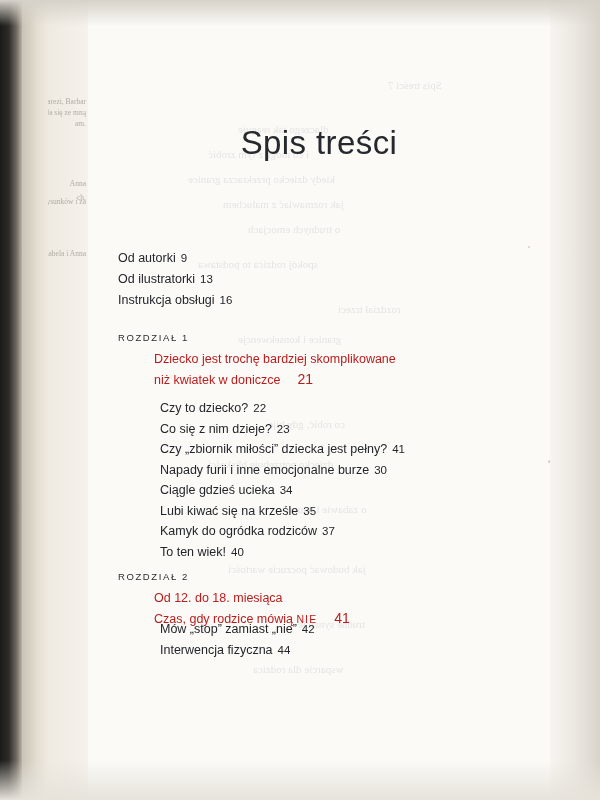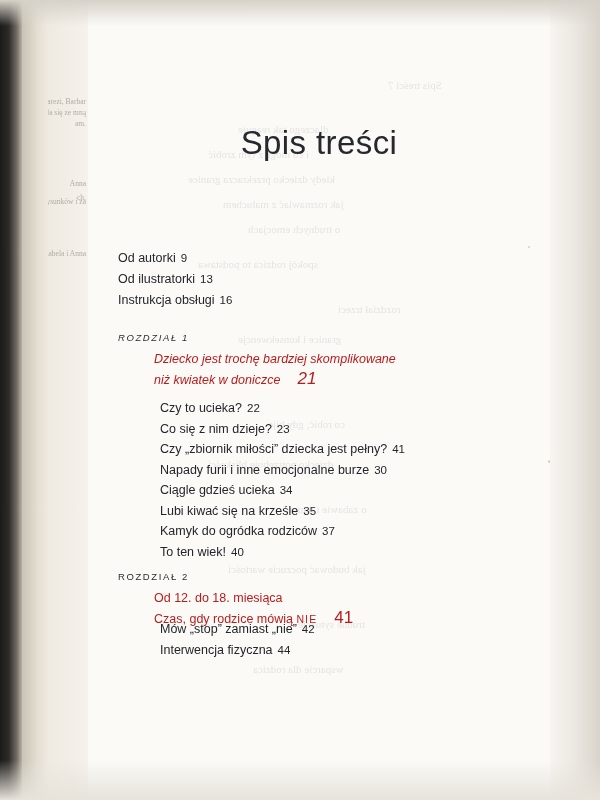--- a/index.html
+++ b/index.html
@@ -156,21 +156,21 @@
     font-size: 12.5px;
     color: #b91c1c;
     line-height: 20px;
     margin-left: 36px;
   }
   .chapter-title .smallcaps {
     font-size: 10.5px;
     letter-spacing: 1.1px;
   }
   .chapter-title .num {
-    font-size: 17px;
+    font-size: 14px;
     padding-left: 17px;
   }
 
   .sub-list {
     padding-left: 42px;
   }
   .sub-list .entry {
     line-height: 20.5px;
   }
 
@@ -226,31 +226,31 @@
           <span>Od autorki</span><span class="num">9</span>
         </div>
         <div class="entry">
           <span>Od ilustratorki</span><span class="num">13</span>
         </div>
         <div class="entry">
           <span>Instrukcja obsługi</span><span class="num">16</span>
         </div>
       </div>
 
-      <div class="block" style="top:332px;font-style:italic;">
+      <div class="block" style="top:332px;">
         <div class="chapter-label">ROZDZIAŁ 1</div>
         <div class="chapter-title">
           <span>Dziecko jest trochę bardziej skomplikowane</span><br>
           <span>niż kwiatek w doniczce</span><span class="num">21</span>
         </div>
       </div>
 
       <div class="block sub-list" style="top:398px;">
         <div class="entry">
-          <span>Czy to ucieka?</span><span class="num">22</span>
+          <span>Czy to dziecko?</span><span class="num">22</span>
         </div>
         <div class="entry">
           <span>Co się z nim dzieje?</span><span class="num">23</span>
         </div>
         <div class="entry">
           <span>Czy „zbiornik miłości” dziecka jest pełny?</span><span class="num">41</span>
         </div>
         <div class="entry">
           <span>Napady furii i inne emocjonalne burze</span><span class="num">30</span>
         </div>

